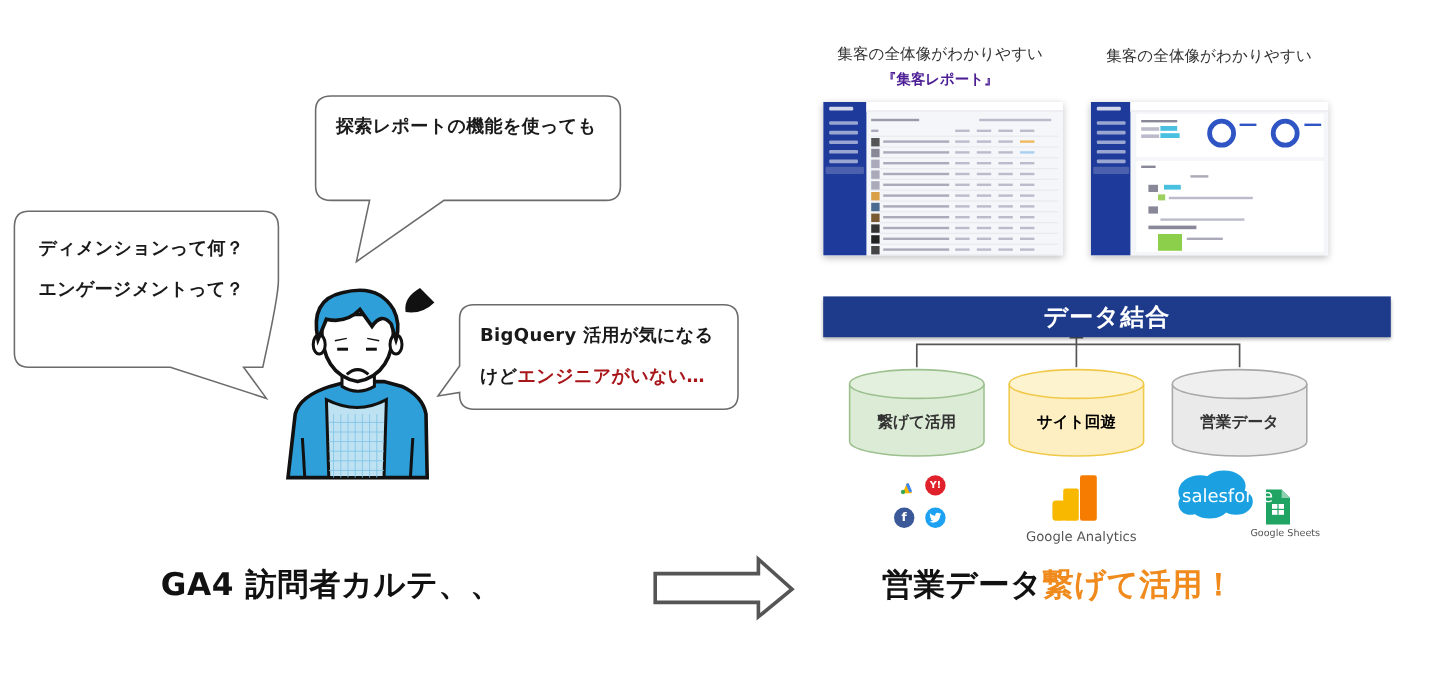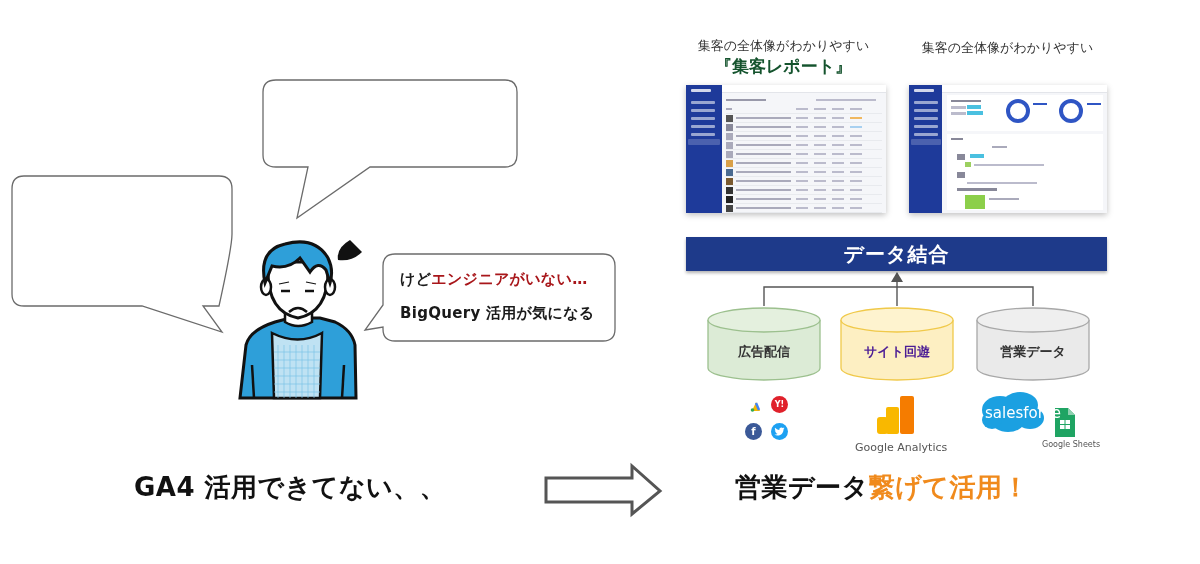--- a/index.html
+++ b/index.html
@@ -3,30 +3,30 @@
 <meta charset="utf-8">
 <style>
   * { box-sizing: border-box; margin: 0; padding: 0; }
   html, body { width: 1200px; height: 564px; background: #ffffff; overflow: hidden; }
   body { position: relative; font-family: "DejaVu Sans", "Liberation Sans", sans-serif; color: #1a1a1a; }
   .abs { position: absolute; }
   svg.bubbles { position: absolute; left: 0; top: 0; }
   .btext { position: absolute; font-size: 15px; font-weight: bold; line-height: 34px; letter-spacing: 0.3px; white-space: nowrap; }
   .red { color: #a8161a; }
   .caption { position: absolute; text-align: center; font-size: 13px; line-height: 20px; color: #333; white-space: nowrap; }
-  .caption b { font-size: 17px; color: #14532d; display: block; }
+  .caption b { font-size: 12px; color: #4c1d95; display: block; }
   .shot { position: absolute; background: #f5f6f9; box-shadow: 0 2px 6px rgba(0,0,0,0.25); overflow: hidden; }
   .shot .side { position: absolute; left: 0; top: 0; bottom: 0; width: 36px; background: #1e3a9a; }
   .shot .side i { position: absolute; left: 5px; width: 24px; height: 3px; background: rgba(255,255,255,0.55); border-radius: 1px; }
   .shot .topbar { position: absolute; left: 36px; right: 0; top: 0; height: 8px; background: #fff; border-bottom: 1px solid #e3e5ea; }
   .shot .row { position: absolute; left: 40px; right: 4px; height: 9px; border-bottom: 1px solid #e8eaee; }
   .shot .row .th { position: absolute; left: 0; top: 1px; width: 7px; height: 7px; background: #555; }
   .shot .row .tx { position: absolute; left: 10px; top: 3px; width: 55px; height: 2px; background: #aab; }
   .shot .row .n { position: absolute; top: 3px; width: 12px; height: 2px; background: #bbc; }
-  .banner { position: absolute; left: 686px; top: 237px; width: 421px; height: 34px; background: #1e3a8a; color: #fff; font-weight: bold; font-size: 20px; text-align: center; line-height: 34px; box-shadow: 0 2px 3px rgba(0,0,0,0.3); letter-spacing: 1px; }
+  .banner { position: absolute; left: 686px; top: 247px; width: 473px; height: 34px; background: #1e3a8a; color: #fff; font-weight: bold; font-size: 20px; text-align: center; line-height: 34px; box-shadow: 0 2px 3px rgba(0,0,0,0.3); letter-spacing: 1px; }
   .cyl-label { position: absolute; font-size: 13px; font-weight: bold; text-align: center; width: 114px; }
   .bottom-left { position: absolute; left: 134px; top: 470px; font-size: 26px; font-weight: bold; color: #111; white-space: nowrap; letter-spacing: 0.5px; }
   .bottom-right { position: absolute; left: 735px; top: 470px; font-size: 26px; font-weight: bold; color: #111; white-space: nowrap; letter-spacing: 0.5px; }
   .orange { color: #f08a1c; }
   .icon-circle { position: absolute; width: 17px; height: 17px; border-radius: 50%; color: #fff; font-weight: bold; font-size: 10px; text-align: center; line-height: 17px; }
   .logo-label { position: absolute; font-size: 10px; color: #555; white-space: nowrap; }
 </style>
 </head>
 <body>
 
@@ -124,26 +124,29 @@
   </g>
 
   <g>
     <polygon points="752,411 756,402 760,411" fill="#f9b800"></polygon>
     <line x1="756" y1="403" x2="759" y2="410" stroke="#4285f4" stroke-width="2.5"></line>
     <circle cx="752.5" cy="410" r="1.8" fill="#34a853"></circle>
   </g>
 </svg>
 
 <div class="btext" style="left:280px; top:88px;">
+  <div>探索レポートの機能を使っても</div>
 </div>
 <div class="btext" style="left:32px; top:190px;">
+  <div>ディメンションって何？</div>
+  <div>エンゲージメントって？</div>
 </div>
 <div class="btext" style="left:400px; top:262px;">
+  <div>BigQuery 活用が気になる</div>
   <div><span>けど</span><span class="red">エンジニアがいない…</span></div>
-  <div>BigQuery 活用が気になる</div>
 </div>
 
 <div class="caption" style="left:676px; top:36px; width:215px;">
   <span>集客の全体像がわかりやすい</span>
   <b>『集客レポート』</b>
 </div>
 <div class="caption" style="left:900px; top:38px; width:215px;">
   <span>集客の全体像がわかりやすい</span>
 </div>
 
@@ -291,30 +294,30 @@
     <div class="abs" style="left:10px; top:38px; width:8px; height:6px; background:#889;"></div>
     <div class="abs" style="left:20px; top:48px; width:70px; height:2px; background:#bbc;"></div>
     <div class="abs" style="left:10px; top:54px; width:40px; height:3px; background:#889;"></div>
     <div class="abs" style="left:18px; top:61px; width:20px; height:14px; background:#8ccf4a;"></div>
     <div class="abs" style="left:42px; top:64px; width:30px; height:2px; background:#aab;"></div>
   </div>
 </div>
 
 <div class="banner">データ結合</div>
 
-<div class="cyl-label" style="left:707px; top:343px; color:#333;">広告配信</div>
-<div class="cyl-label" style="left:840px; top:343px; color:#4c1d95;">サイト回遊</div>
+<div class="cyl-label" style="left:707px; top:343px; color:#333;">繋げて活用</div>
+<div class="cyl-label" style="left:840px; top:343px; color:#000000;">サイト回遊</div>
 <div class="cyl-label" style="left:976px; top:343px; color:#333;">営業データ</div>
 
 <div class="icon-circle" style="left:771px; top:396px; background:#e0212b; font-size:8px;">Y!</div>
 <div class="icon-circle" style="left:745px; top:423px; background:#3b5998;">f</div>
 <div class="icon-circle" style="left:771px; top:423px; background:#1da1f2;">
   <svg width="11" height="11" viewBox="0 0 24 24" style="margin-top:3px;">
       <path fill="#fff" d="M23 5c-.8.4-1.7.6-2.6.7.9-.6 1.6-1.4 2-2.5-.9.5-1.9.9-2.9 1.1C18.6 3.4 17.4 3 16.1 3c-2.5 0-4.5 2-4.5 4.5 0 .4 0 .7.1 1C7.9 8.3 4.6 6.5 2.4 3.8c-.4.7-.6 1.4-.6 2.3 0 1.6.8 2.9 2 3.7-.7 0-1.4-.2-2-.6v.1c0 2.2 1.6 4 3.6 4.4-.4.1-.8.2-1.2.2-.3 0-.6 0-.8-.1.6 1.8 2.2 3.1 4.2 3.1-1.5 1.2-3.5 1.9-5.6 1.9H1c2 1.3 4.4 2 6.9 2 8.3 0 12.8-6.9 12.8-12.8v-.6c.9-.6 1.6-1.4 2.3-2.4z"></path>
     </svg>
 </div>
 
 <div class="logo-label" style="left:855px; top:441px; font-size:11px;">Google Analytics</div>
 <div class="logo-label" style="left:985px; top:404px; font-size:15px; color:#fff;">salesforce</div>
 <div class="logo-label" style="left:1042px; top:440px; font-size:8px;">Google Sheets</div>
 
-<div class="bottom-left">GA4 活用できてない、、</div>
+<div class="bottom-left">GA4 訪問者カルテ、、</div>
 <div class="bottom-right"><span>営業データ</span><span class="orange">繋げて活用！</span></div>
 
 </body></html>

